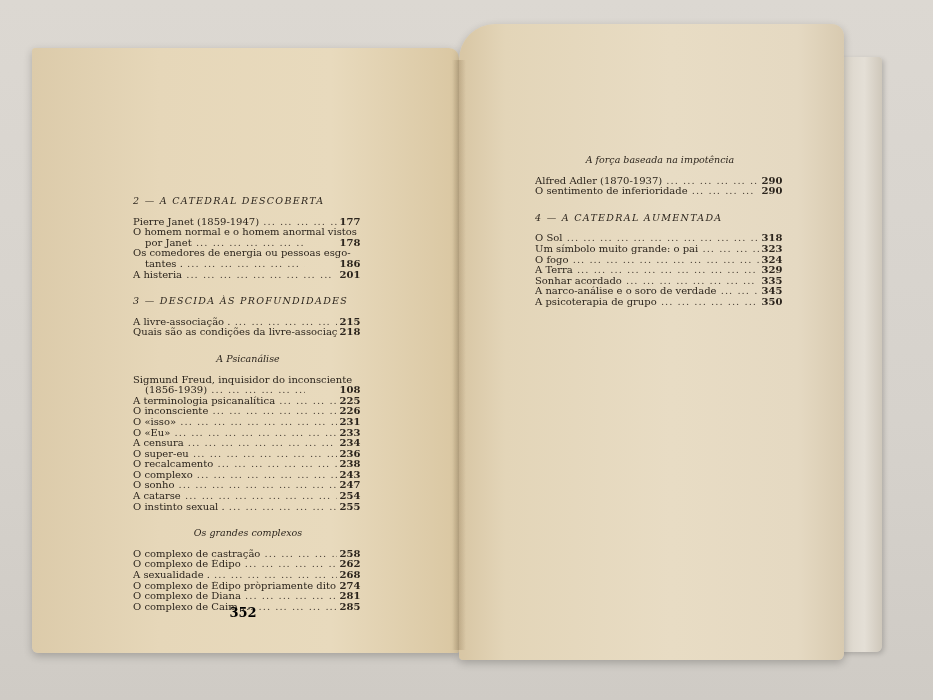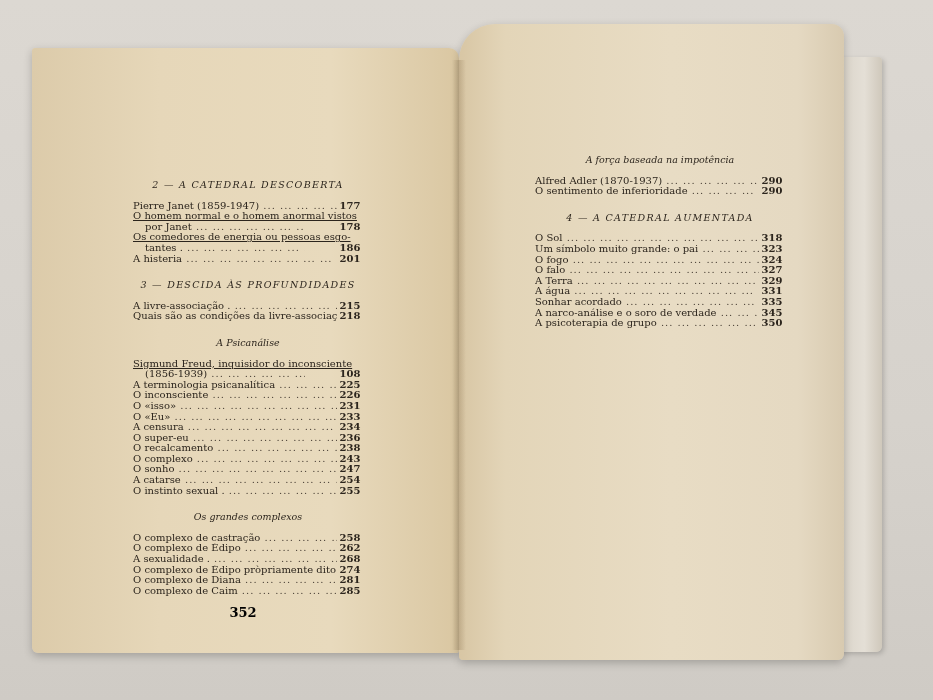--- a/index.html
+++ b/index.html
@@ -29,31 +29,31 @@
     border-radius: 36px 12px 6px 4px;
   }
   .gutter {
     position:absolute; left:452px; top:60px; width:14px; height:590px;
     background: linear-gradient(90deg, rgba(120,95,60,0) 0%, rgba(120,95,60,0.25) 50%, rgba(120,95,60,0) 100%);
   }
   .col { position:absolute; color:#2c251d; font-size:10px; line-height:10.6px; }
   .col.left { left:133px; top:180px; width:230px; }
   .col.right { left:535px; top:155px; width:250px; }
   .heading {
-    text-align:center; font-style:italic; letter-spacing:1.3px;
-    font-size:9.5px; margin: 0 0 10px 0;
+    font-style:italic; letter-spacing:1.3px;
+    font-size:9.5px; margin: 16px 0 10px 0;
   }
   .subheading {
     text-align:center; font-style:italic; font-size:9.5px; margin: 0 0 10px 0;
   }
   .entry { display:flex; align-items:flex-end; }
   .entry .title { flex:1; overflow:hidden; white-space:nowrap; }
   .entry .title::after { content:" ... ... ... ... ... ... ... ... ... ... ... ..."; color:#4a4036; letter-spacing:1px; }
   .entry .pg { width:26px; text-align:center; font-weight:bold; }
-  .entry.wrap .title { white-space:normal;text-decoration:underline; }
+  .entry.wrap .title { white-space:normal; }
   .entry.wrap .title::after { content:""; }
   .contline { padding-left:12px;gap:32px; }
   .block { margin-bottom:16px; }
   .folio {
     position:absolute; left:228px; top:605px; width:30px; text-align:center;
     font-size:13px; font-weight:bold; color:#000000;
   }
 </style>
 </head>
 <body>
@@ -202,32 +202,24 @@
       </div>
       <div class="entry">
         <span class="title">Um símbolo muito grande: o pai</span>
         <span class="pg">323</span>
       </div>
       <div class="entry">
         <span class="title">O fogo</span>
         <span class="pg">324</span>
       </div>
       <div class="entry">
-        <span class="title">O falo</span>
-        <span class="pg">327</span>
-      </div>
-      <div class="entry">
         <span class="title">A Terra</span>
         <span class="pg">329</span>
       </div>
       <div class="entry">
-        <span class="title">A água</span>
-        <span class="pg">331</span>
-      </div>
-      <div class="entry">
         <span class="title">Sonhar acordado</span>
         <span class="pg">335</span>
       </div>
       <div class="entry">
         <span class="title">A narco-análise e o soro de verdade</span>
         <span class="pg">345</span>
       </div>
       <div class="entry">
         <span class="title">A psicoterapia de grupo</span>
         <span class="pg">350</span>

